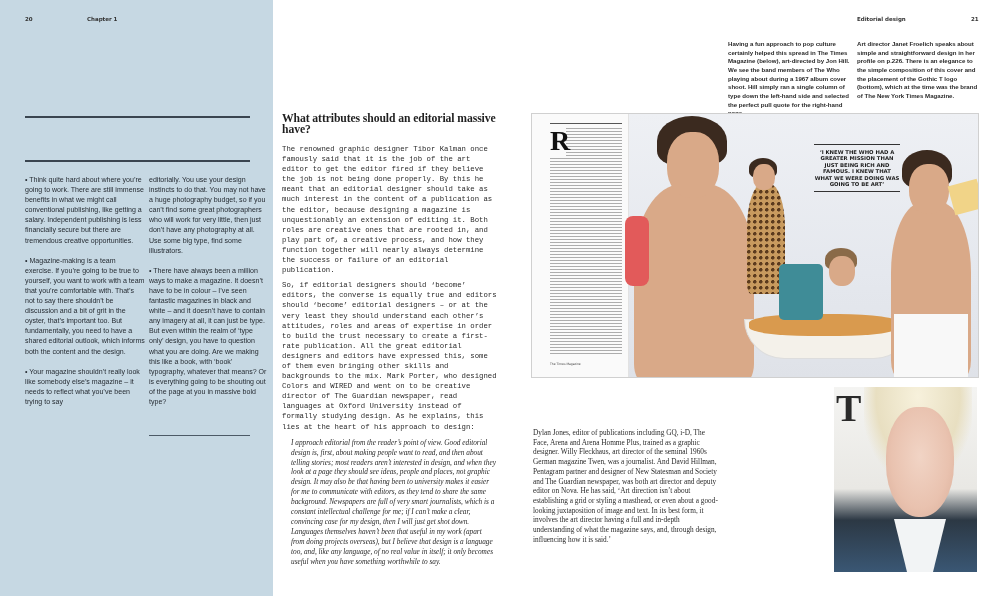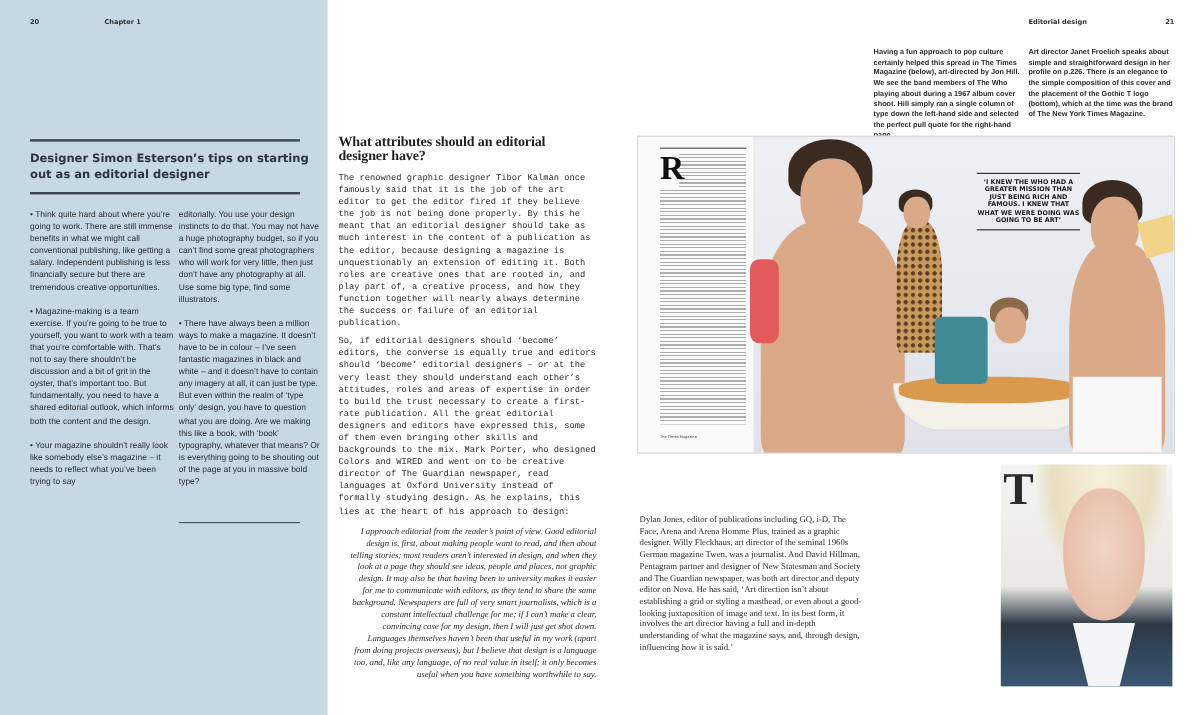--- a/index.html
+++ b/index.html
@@ -41,21 +41,21 @@
   .article h2 {
     font-family: "Liberation Serif", serif; font-weight: bold;
     font-size: 11.7px; line-height: 11px; color: #1f1f1f; margin-bottom: 9px; letter-spacing: -0.1px;
   }
   .article .body {
     font-family: Liberation Mono, monospace; font-size: 7.3px; line-height: 10.1px; color: #2a2a2a;
   }
   .article .body p { margin-bottom: 5px; }
   .article blockquote {
     font-family: "Liberation Serif", serif; font-style: italic; font-size: 7.3px; line-height: 9.95px;
-    margin-left: 9px; margin-top: 6px; color: #2a2a2a; text-align: right;
+    margin-left: 9px; margin-top: 6px; color: #2a2a2a;
   }
 
   
   .right-header { position: absolute; top: 16px; font-size: 5.5px; font-weight: bold; color: #333; }
   .caption {
     position: absolute; top: 40px; width: 123px;
     font-family: "Liberation Sans", sans-serif; font-weight: bold; font-size: 6.1px; line-height: 8.65px; color: #2a2a2a;
   }
 
   .who-spread {
@@ -123,37 +123,36 @@
   }
 </style>
 </head>
 <body>
 
 <div class="blue-panel">
   <span class="folio" style="left:25px">20</span>
   <span class="folio" style="left:87px">Chapter 1</span>
 
   <div class="tips-rule" style="top:116px"></div>
-  <div class="tips-heading">Designer Simon Esterson’s tips on starting out as an editorial designer</div>
   <div class="tips-rule" style="top:160px"></div>
 
   <div class="tips-col" style="left:25px">
     <p>• Think quite hard about where you’re going to work. There are still immense benefits in what we might call conventional publishing, like getting a salary. Independent publishing is less financially secure but there are tremendous creative opportunities.</p>
     <p>• Magazine-making is a team exercise. If you’re going to be true to yourself, you want to work with a team that you’re comfortable with. That’s not to say there shouldn’t be discussion and a bit of grit in the oyster, that’s important too. But fundamentally, you need to have a shared editorial outlook, which informs both the content and the design.</p>
     <p>• Your magazine shouldn’t really look like somebody else’s magazine – it needs to reflect what you’ve been trying to say</p>
   </div>
   <div class="tips-col" style="left:149px; width:118px;">
     <p>editorially. You use your design instincts to do that. You may not have a huge photography budget, so if you can’t find some great photographers who will work for very little, then just don’t have any photography at all. Use some big type, find some illustrators.</p>
     <p>• There have always been a million ways to make a magazine. It doesn’t have to be in colour – I’ve seen fantastic magazines in black and white – and it doesn’t have to contain any imagery at all, it can just be type. But even within the realm of ‘type only’ design, you have to question what you are doing. Are we making this like a book, with ‘book’ typography, whatever that means? Or is everything going to be shouting out of the page at you in massive bold type?</p>
   </div>
   <div class="tips-end-rule"></div>
 </div>
 
 <div class="article">
-  <h2>What attributes should an editorial designer have?</h2>
+  <h2>What attributes should an editorial massive have?</h2>
   <div class="body">
     <p>The renowned graphic designer Tibor Kalman once famously said that it is the job of the art editor to get the editor fired if they believe the job is not being done properly. By this he meant that an editorial designer should take as much interest in the content of a publication as the editor, because designing a magazine is unquestionably an extension of editing it. Both roles are creative ones that are rooted in, and play part of, a creative process, and how they function together will nearly always determine the success or failure of an editorial publication.</p>
     <p>So, if editorial designers should ‘become’ editors, the converse is equally true and editors should ‘become’ editorial designers – or at the very least they should understand each other’s attitudes, roles and areas of expertise in order to build the trust necessary to create a first-rate publication. All the great editorial designers and editors have expressed this, some of them even bringing other skills and backgrounds to the mix. Mark Porter, who designed Colors and WIRED and went on to be creative director of The Guardian newspaper, read languages at Oxford University instead of formally studying design. As he explains, this lies at the heart of his approach to design:</p>
   </div>
   <blockquote>I approach editorial from the reader’s point of view. Good editorial design is, first, about making people want to read, and then about telling stories; most readers aren’t interested in design, and when they look at a page they should see ideas, people and places, not graphic design. It may also be that having been to university makes it easier for me to communicate with editors, as they tend to share the same background. Newspapers are full of very smart journalists, which is a constant intellectual challenge for me; if I can’t make a clear, convincing case for my design, then I will just get shot down. Languages themselves haven’t been that useful in my work (apart from doing projects overseas), but I believe that design is a language too, and, like any language, of no real value in itself; it only becomes useful when you have something worthwhile to say.</blockquote>
 </div>
 
 <span class="right-header" style="left:857px">Editorial design</span>
 <span class="right-header" style="left:971px">21</span>
 

